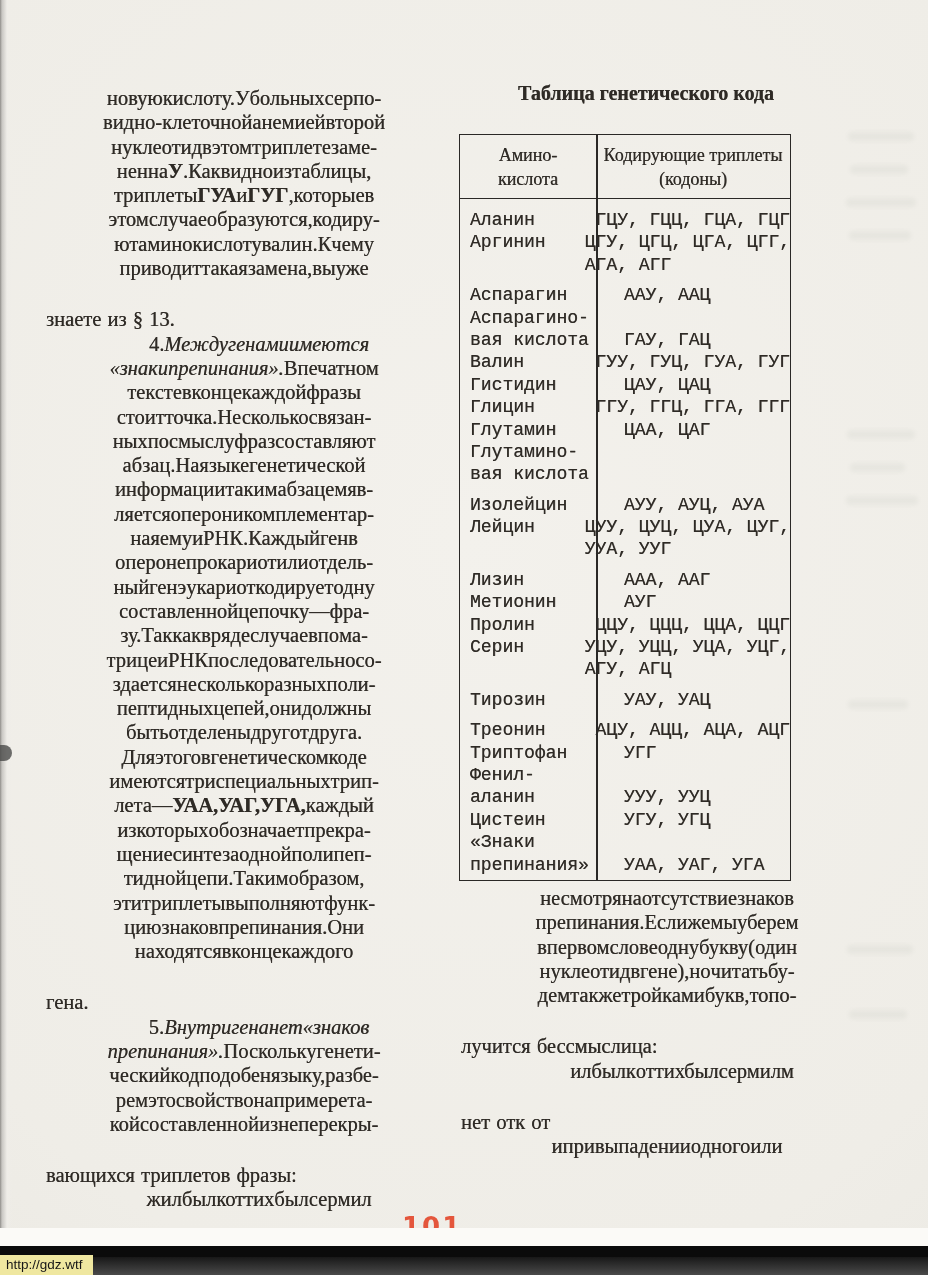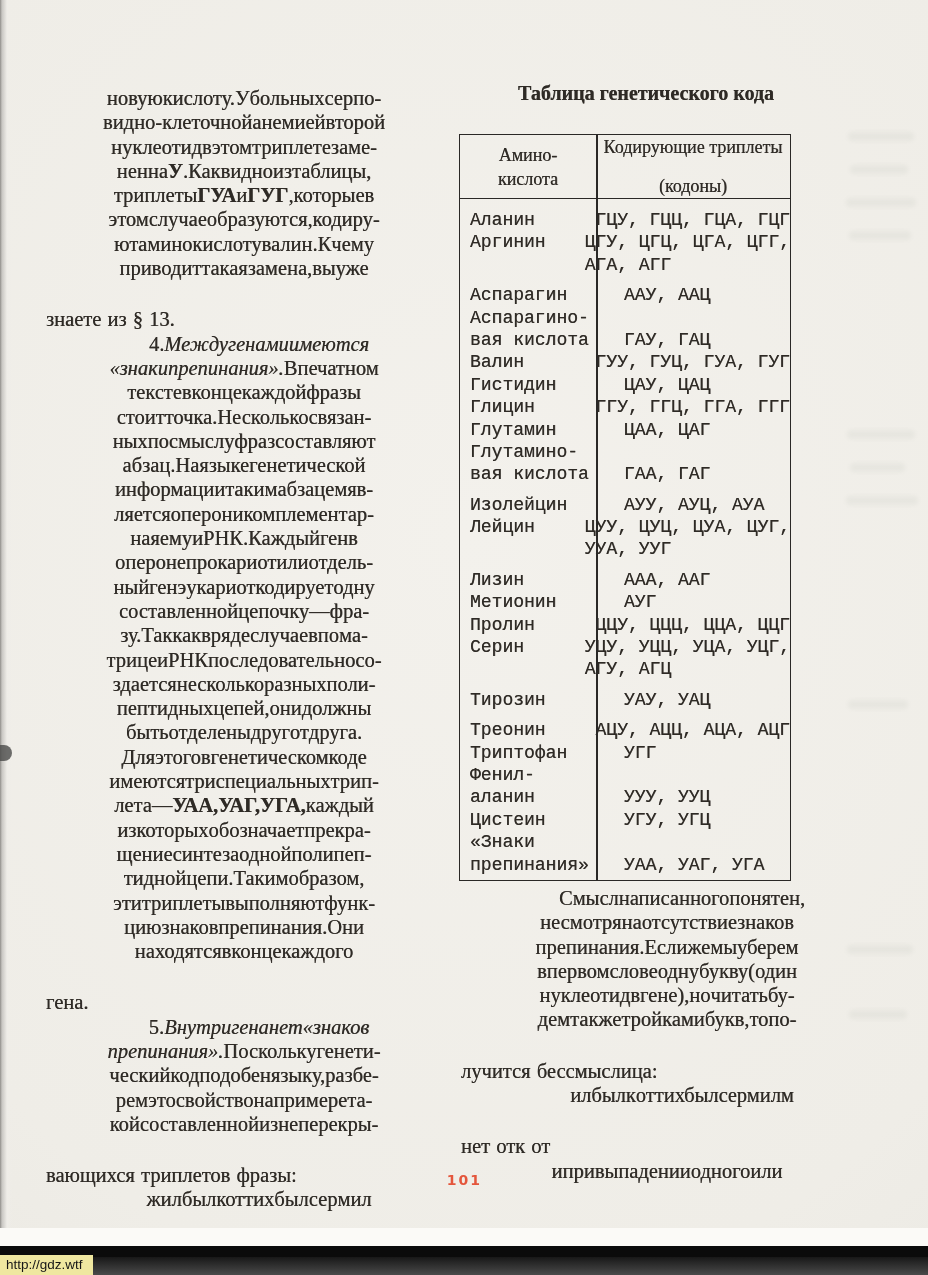--- a/index.html
+++ b/index.html
@@ -40,33 +40,33 @@
   .i{font-style:italic;}
   
   .table-title{position:absolute;left:460px;top:82px;width:372px;text-align:center;
     font-weight:bold;font-size:20px;text-shadow:.3px 0 0 rgba(46,42,37,.75);}
   .gtable{position:absolute;left:459px;top:113px;width:332px;height:747px;
     border:1.6px solid #2a2826;font-size:18px;text-shadow:.3px 0 0 rgba(46,42,37,.7);margin-top:21px;}
   .gtable .vdiv{position:absolute;top:0;bottom:0;left:136px;width:1.6px;background:#2a2826;}
   .thead{display:flex;height:64px;border-bottom:1.6px solid #2a2826;}
   .th{display:flex;flex-direction:column;justify-content:center;text-align:center;height:100%;}
   .th.name{width:136px;}
-  .th.codons{flex:1;justify-content:space-between;}
+  .th.codons{flex:1;}
   .hl{line-height:24px;}
   .tbody{padding-top:10px;font-family:Liberation Mono, monospace;}
   .trow{display:flex;}
   .trow.gap{margin-top:8px;}
   .tc{display:block;}
   .tc.name{width:136px;padding-left:10px;}
   .tc.codons{flex:1;padding-left:28px;}
   .tl{height:22.4px;line-height:22.4px;white-space:nowrap;}
   
-  .page-number{position:absolute;left:402px;top:1172px;width:80px;text-align:right;
+  .page-number{position:absolute;left:402px;top:1212px;width:80px;text-align:left;
     font-family:"DejaVu Sans","Liberation Sans",sans-serif;font-weight:bold;
-    font-size:14px;letter-spacing:2px;color:#e4563c;}
+    font-size:26px;letter-spacing:2px;color:#e4563c;}
 </style>
 </head>
 <body>
 
 <div class="page">
 
   <div class="scan-edge"></div>
   <div class="edge-tick"></div>
 
   <div class="ghost" style="left:848px;top:132px;width:66px;"></div>
@@ -206,24 +206,20 @@
           </div>
           <div class="tc codons">
             <div class="tl">ЦАА, ЦАГ</div>
           </div>
         </div>
         <div class="trow">
           <div class="tc name">
             <div class="tl">Глутамино-</div>
             <div class="tl">вая кислота</div>
           </div>
-          <div class="tc codons">
-            <div class="tl">&nbsp;</div>
-            <div class="tl">ГАА, ГАГ</div>
-          </div>
         </div>
         <div class="trow gap">
           <div class="tc name">
             <div class="tl">Изолейцин</div>
           </div>
           <div class="tc codons">
             <div class="tl">АУУ, АУЦ, АУА</div>
           </div>
         </div>
         <div class="trow">
@@ -317,21 +313,20 @@
           </div>
           <div class="tc codons">
             <div class="tl">&nbsp;</div>
             <div class="tl">УАА, УАГ, УГА</div>
           </div>
         </div>
       </div>
   </div>
 
   <div class="textcol" id="rightcol">
-      <div class="line just ind"><span class="w"><span>Смысл</span></span><span class="w"><span>написанного</span></span><span class="w"><span>понятен,</span></span></div>
       <div class="line just"><span class="w"><span>несмотря</span></span><span class="w"><span>на</span></span><span class="w"><span>отсутствие</span></span><span class="w"><span>знаков</span></span></div>
       <div class="line just"><span class="w"><span>препинания.</span></span><span class="w"><span>Если</span></span><span class="w"><span>же</span></span><span class="w"><span>мы</span></span><span class="w"><span>уберем</span></span></div>
       <div class="line just"><span class="w"><span>в</span></span><span class="w"><span>первом</span></span><span class="w"><span>слове</span></span><span class="w"><span>одну</span></span><span class="w"><span>букву</span></span><span class="w"><span>(один</span></span></div>
       <div class="line just"><span class="w"><span>нуклеотид</span></span><span class="w"><span>в</span></span><span class="w"><span>гене),</span></span><span class="w"><span>но</span></span><span class="w"><span>читать</span></span><span class="w"><span>бу-</span></span></div>
       <div class="line just"><span class="w"><span>дем</span></span><span class="w"><span>также</span></span><span class="w"><span>тройками</span></span><span class="w"><span>букв,</span></span><span class="w"><span>то</span></span><span class="w"><span>по-</span></span></div>
       <div class="line plain"><span class="w"><span>лучится</span></span><span class="w"><span>бессмыслица:</span></span></div>
       <div class="line just ind"><span class="w"><span>илб</span></span><span class="w"><span>ылк</span></span><span class="w"><span>отт</span></span><span class="w"><span>ихб</span></span><span class="w"><span>ылс</span></span><span class="w"><span>ерм</span></span><span class="w"><span>илм</span></span></div>
       <div class="line plain"><span class="w"><span>нет</span></span><span class="w"><span>отк</span></span><span class="w"><span>от</span></span></div>
       <div class="line just"><span class="w"><span>и</span></span><span class="w"><span>при</span></span><span class="w"><span>выпадении</span></span><span class="w"><span>одного</span></span><span class="w"><span>или</span></span></div>
     </div>

